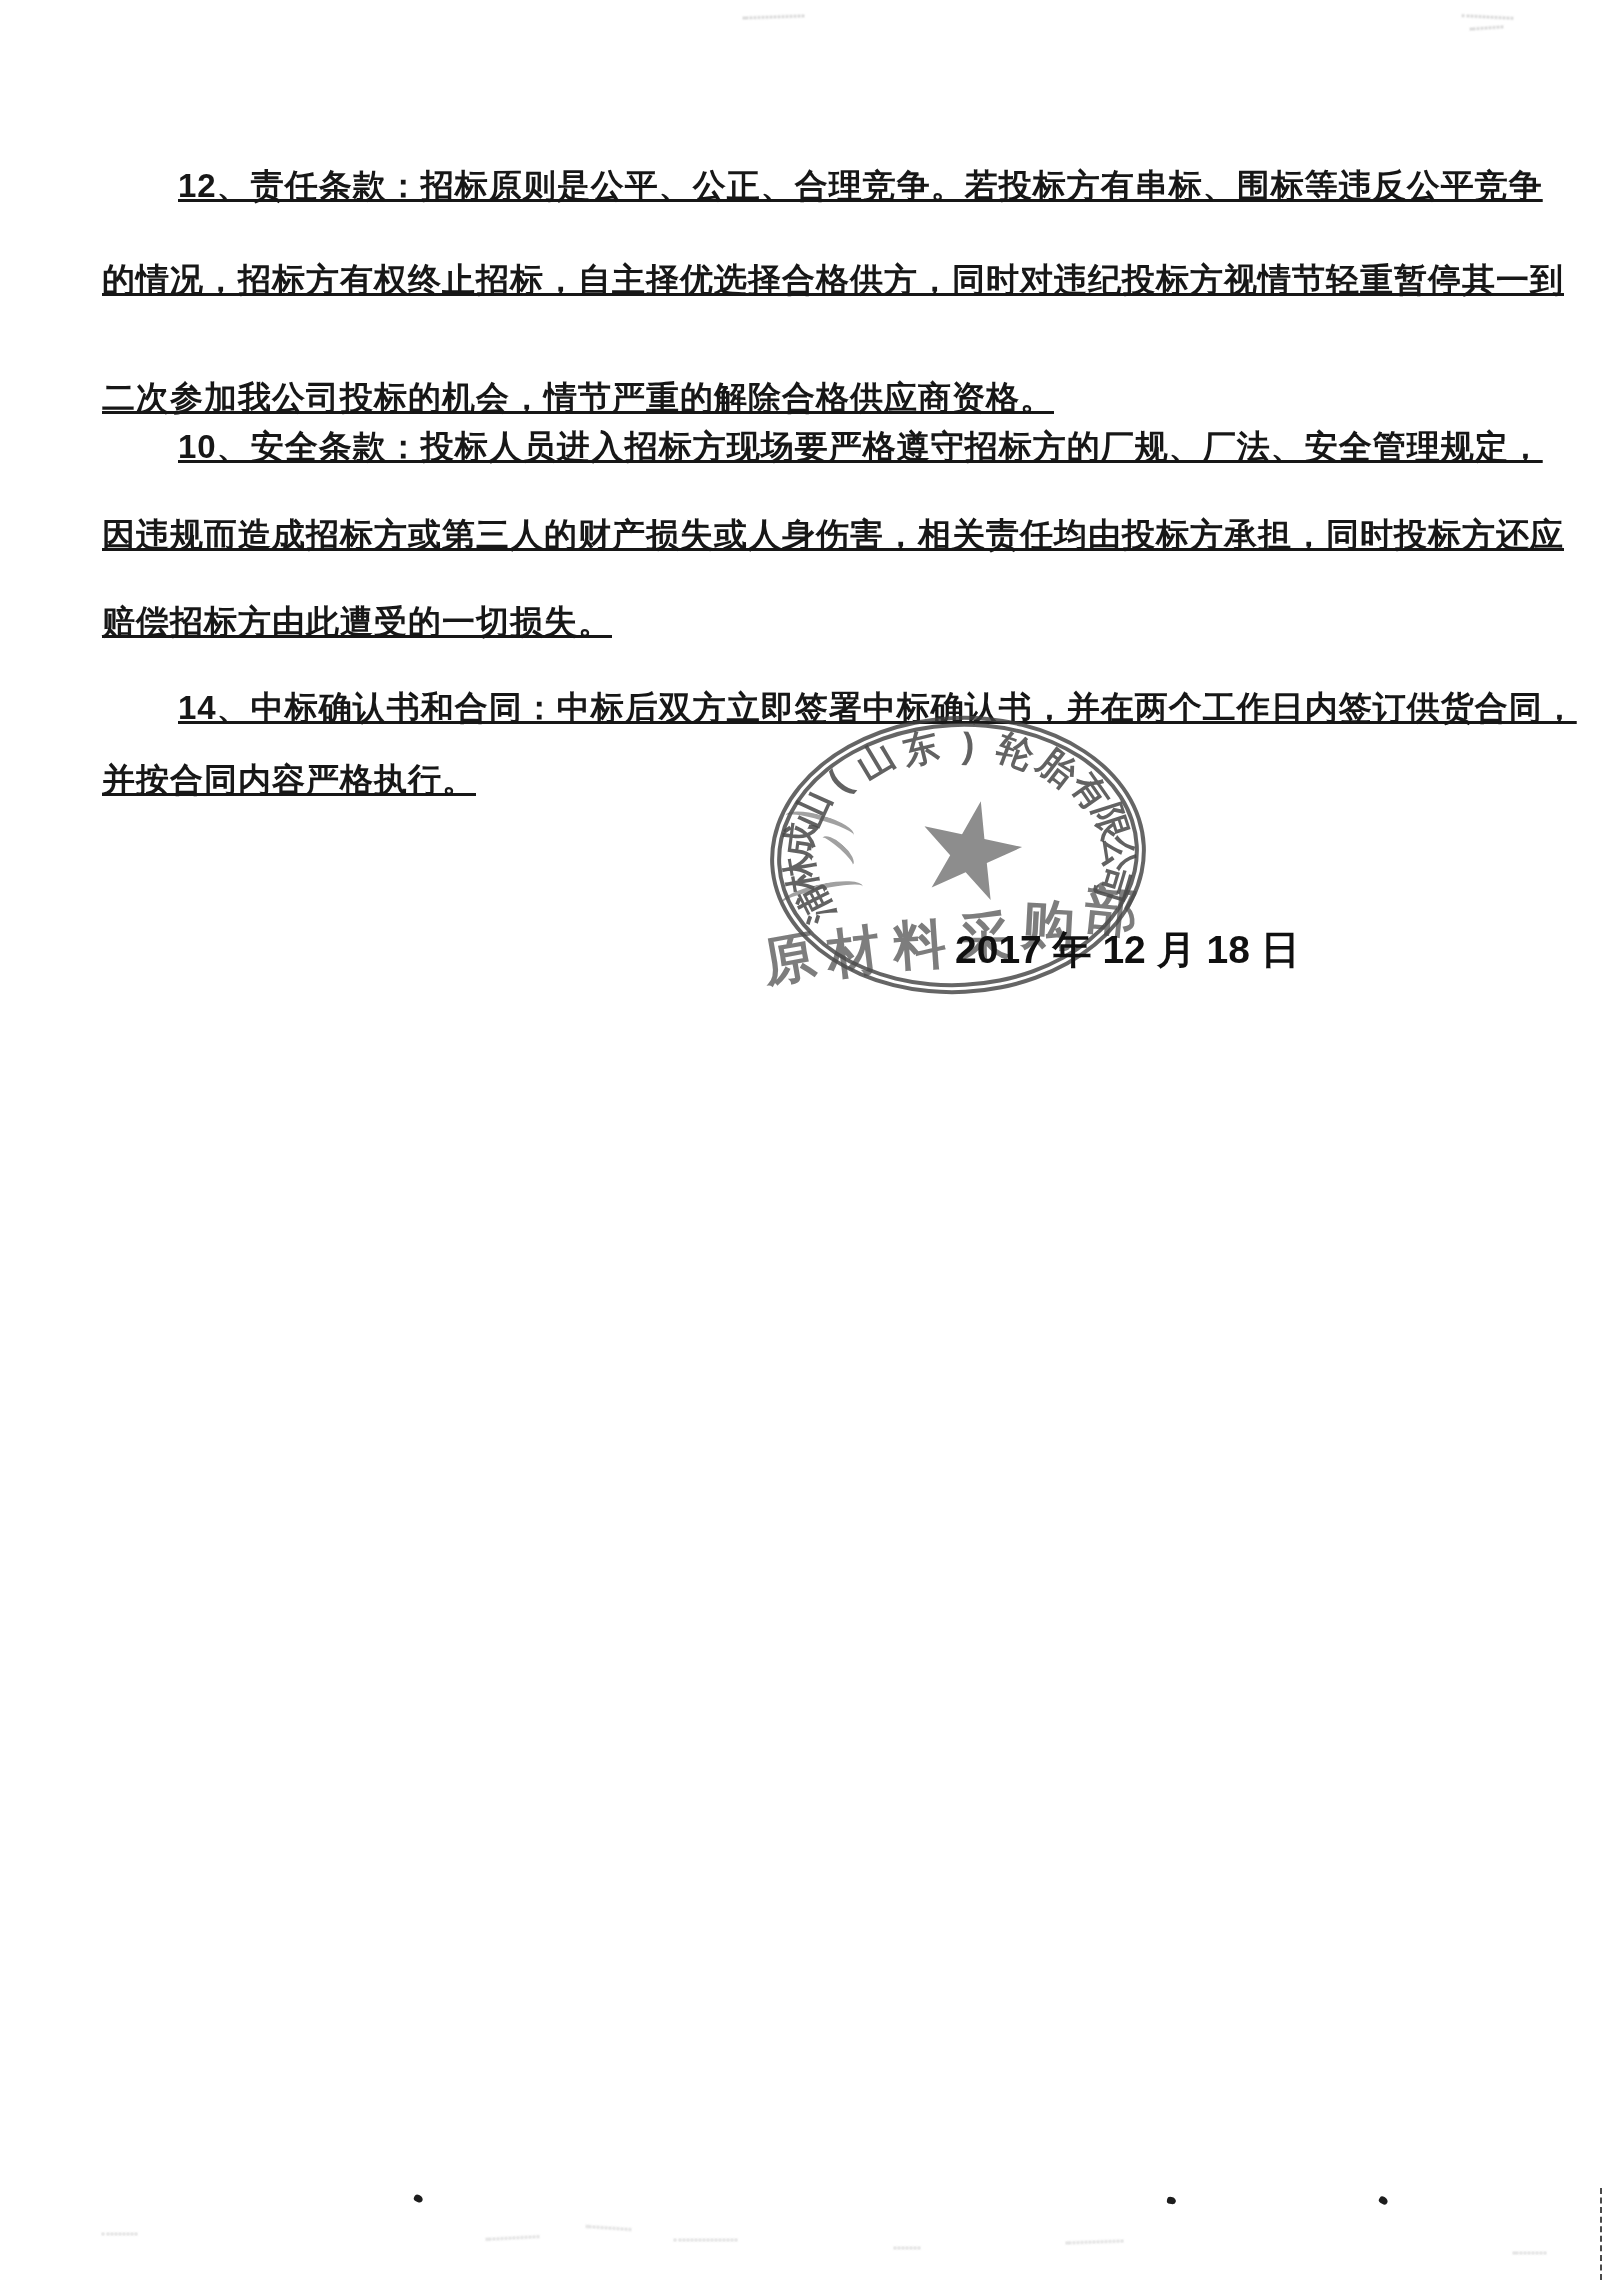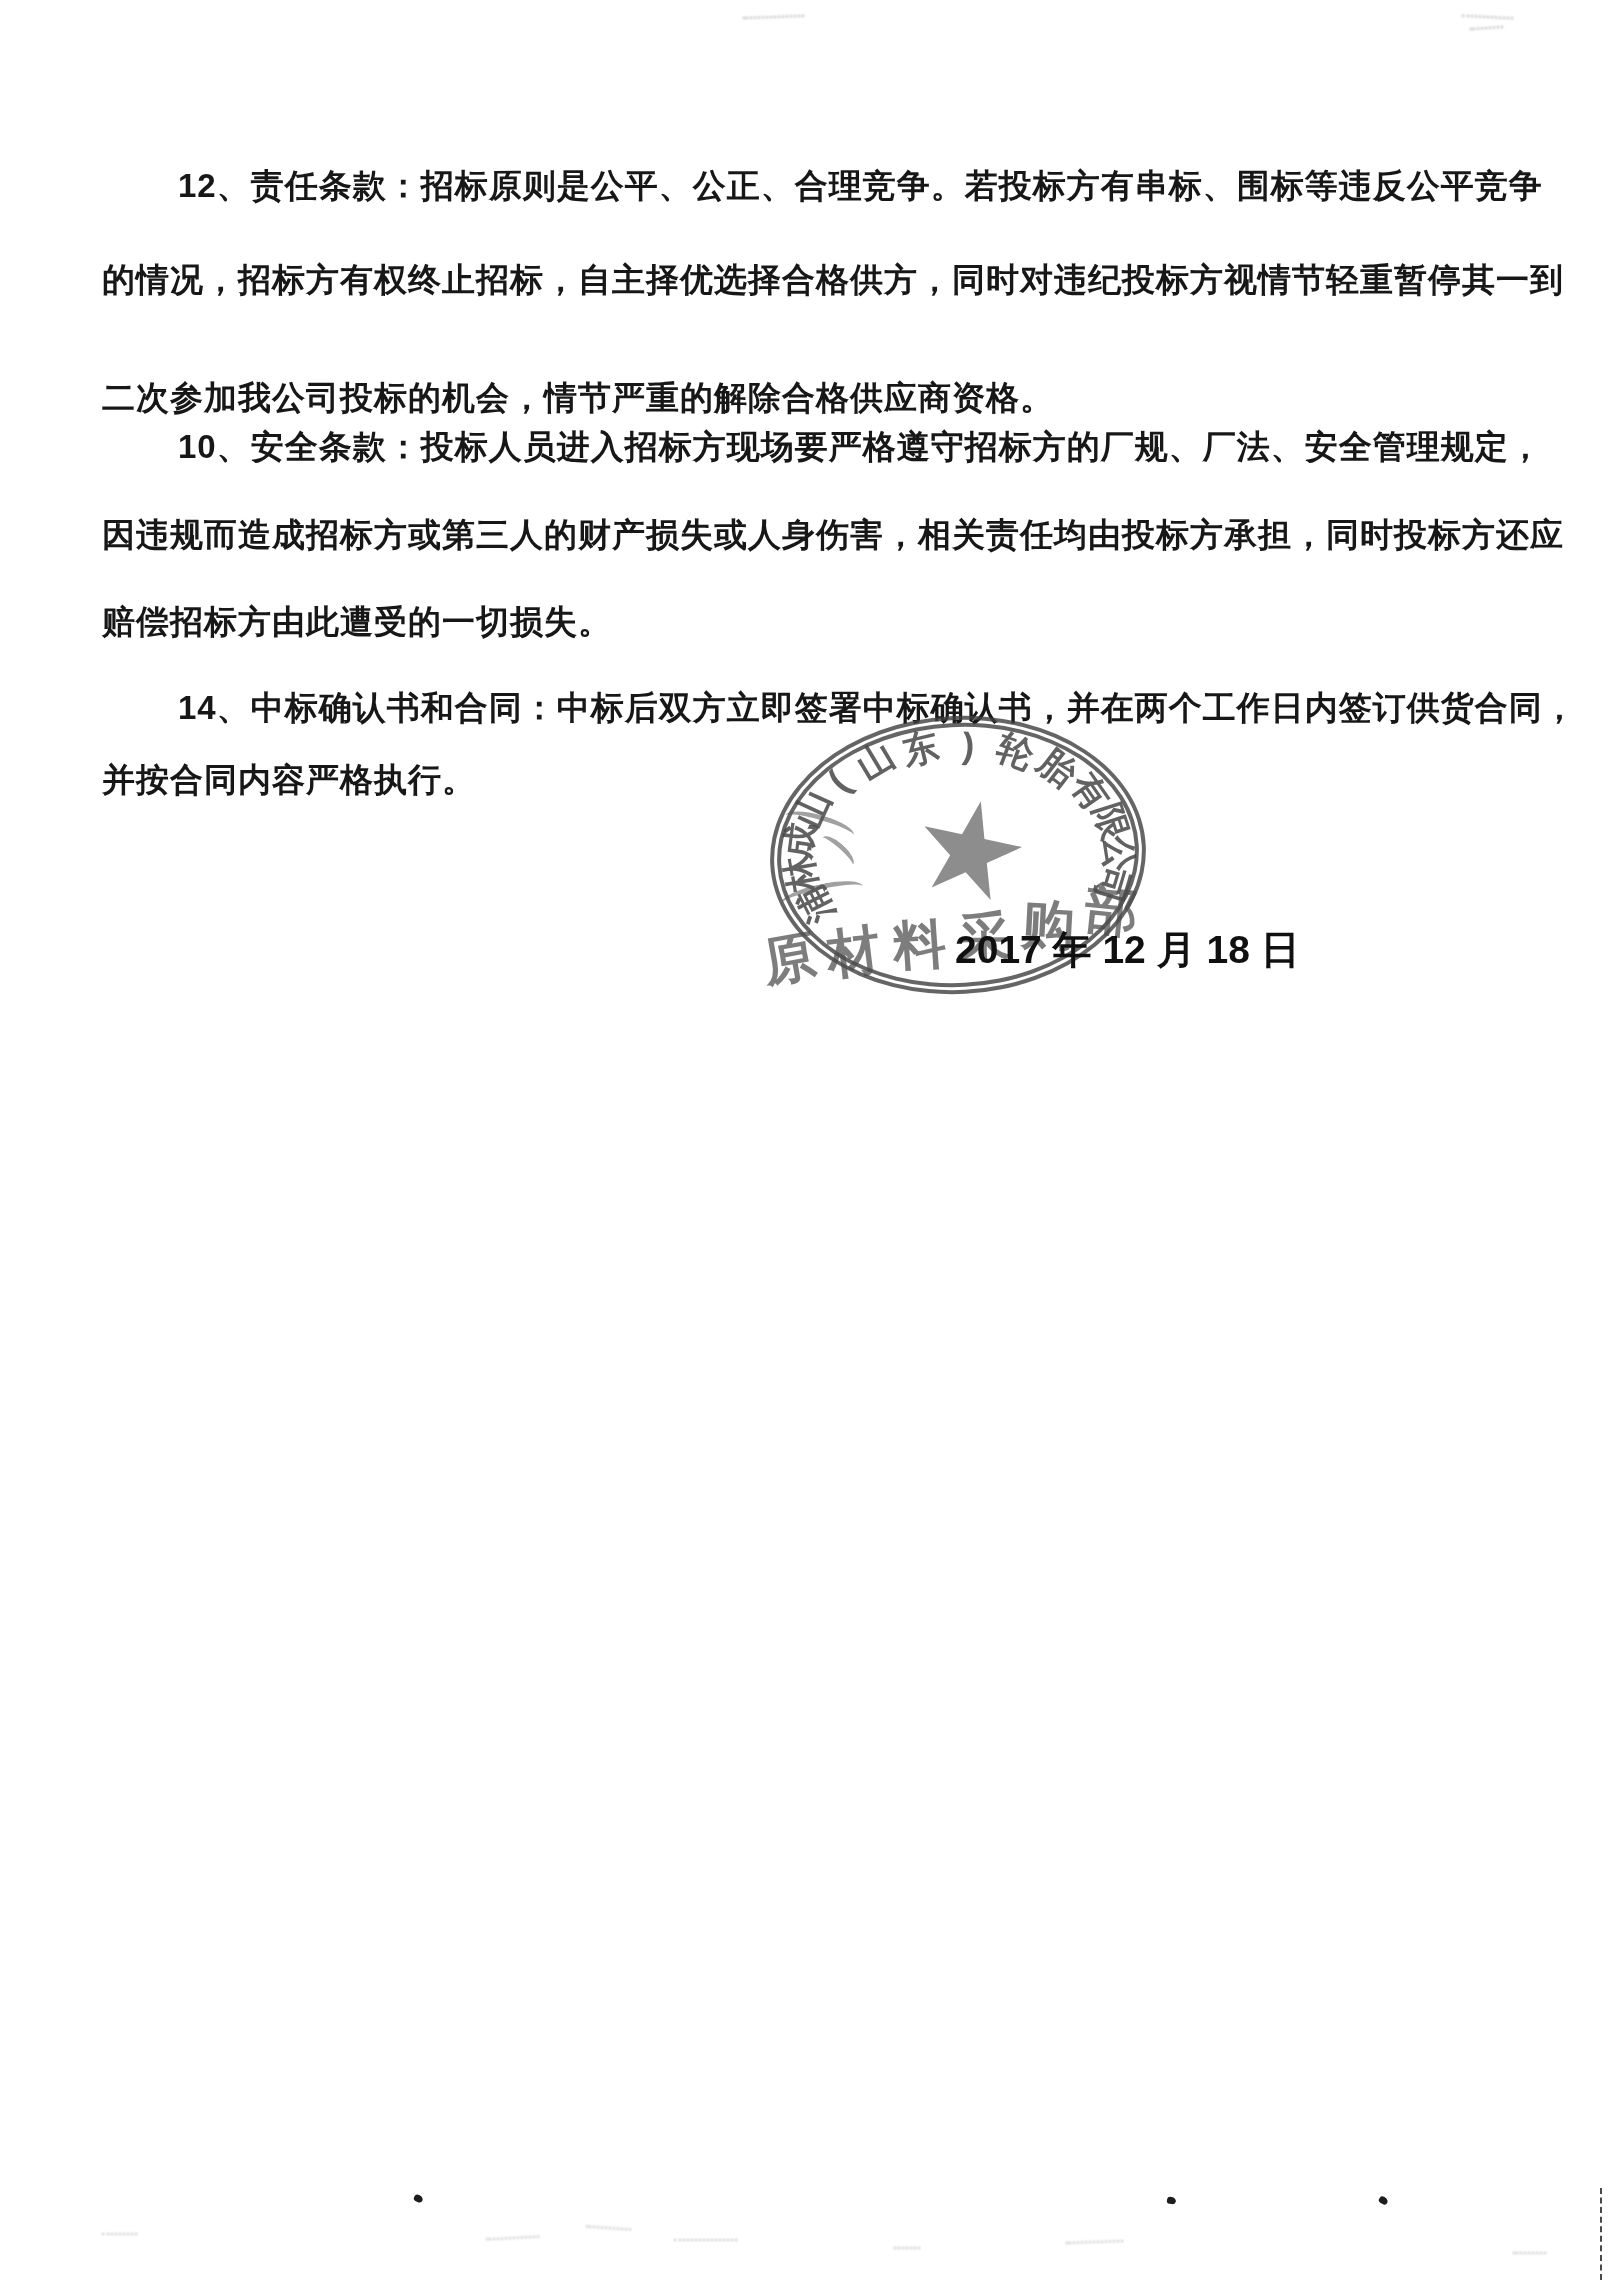--- a/index.html
+++ b/index.html
@@ -3,21 +3,21 @@
 <meta charset="utf-8">
 <style>
   html,body{margin:0;padding:0;background:#e9e9e9;}
   .page{
     position:relative;width:1623px;height:2292px;background:#ffffff;
     font-family:"Liberation Sans","DejaVu Sans",sans-serif;color:#151515;overflow:hidden;
   }
   
   .line{
     position:absolute;left:102px;width:1441px;font-size:33px;line-height:45px;
-    font-weight:600;letter-spacing:1px;white-space:nowrap;color:#171717;
+    font-weight:600;letter-spacing:1px;white-space:nowrap;color:#171717;text-decoration:underline;
   }
   .line.indent{padding-left:76px;}
   
   .sig{
     position:absolute;left:763px;top:839px;font-size:35px;font-weight:800;
     letter-spacing:-1px;white-space:nowrap;color:#101010;z-index:5;
   }
   .date{
     position:absolute;left:955px;top:923px;font-size:39px;font-weight:800;
     white-space:nowrap;color:#101010;z-index:5;

